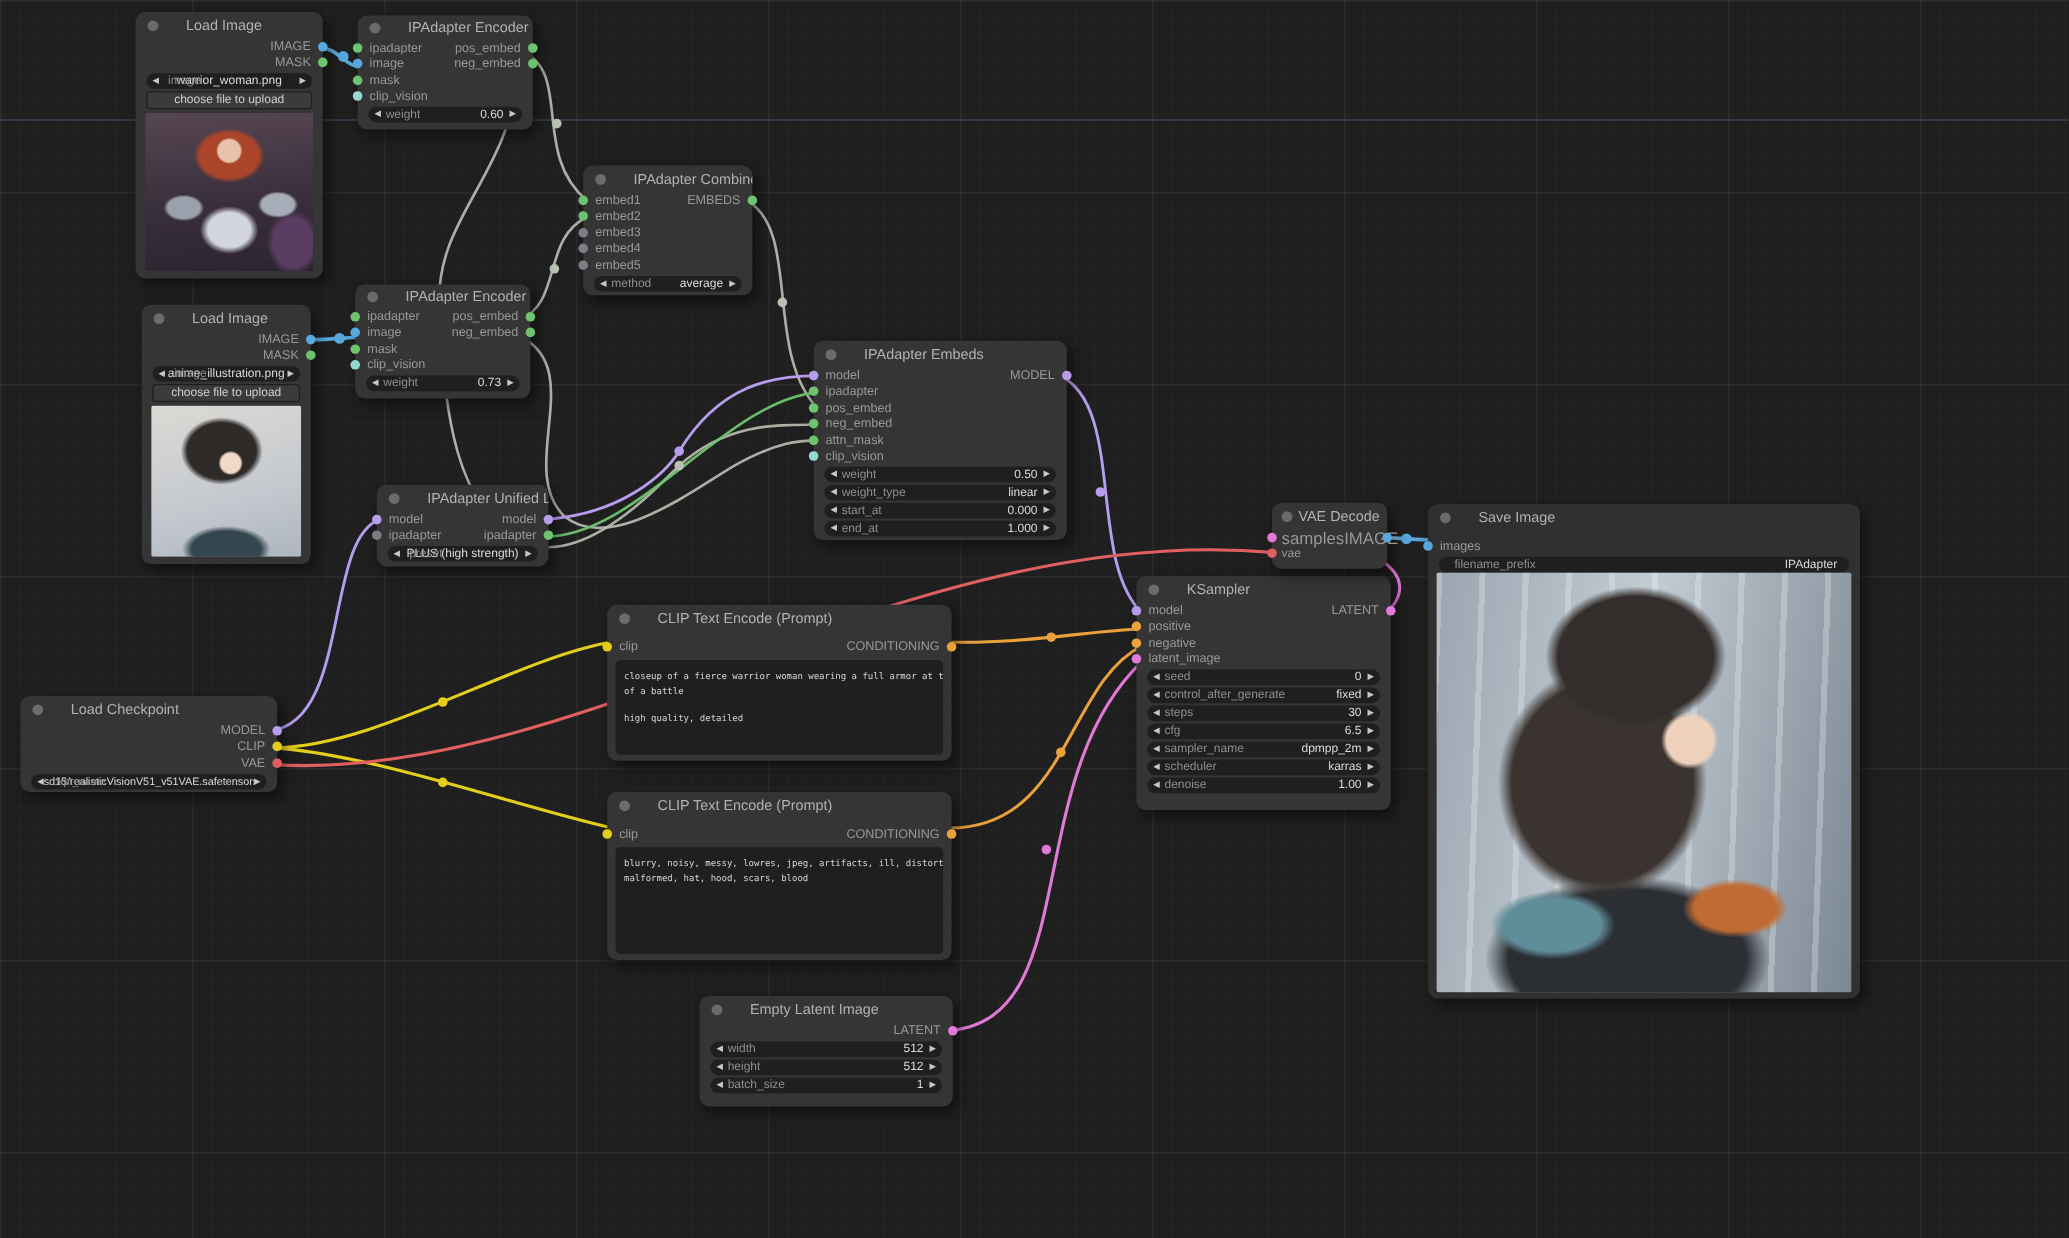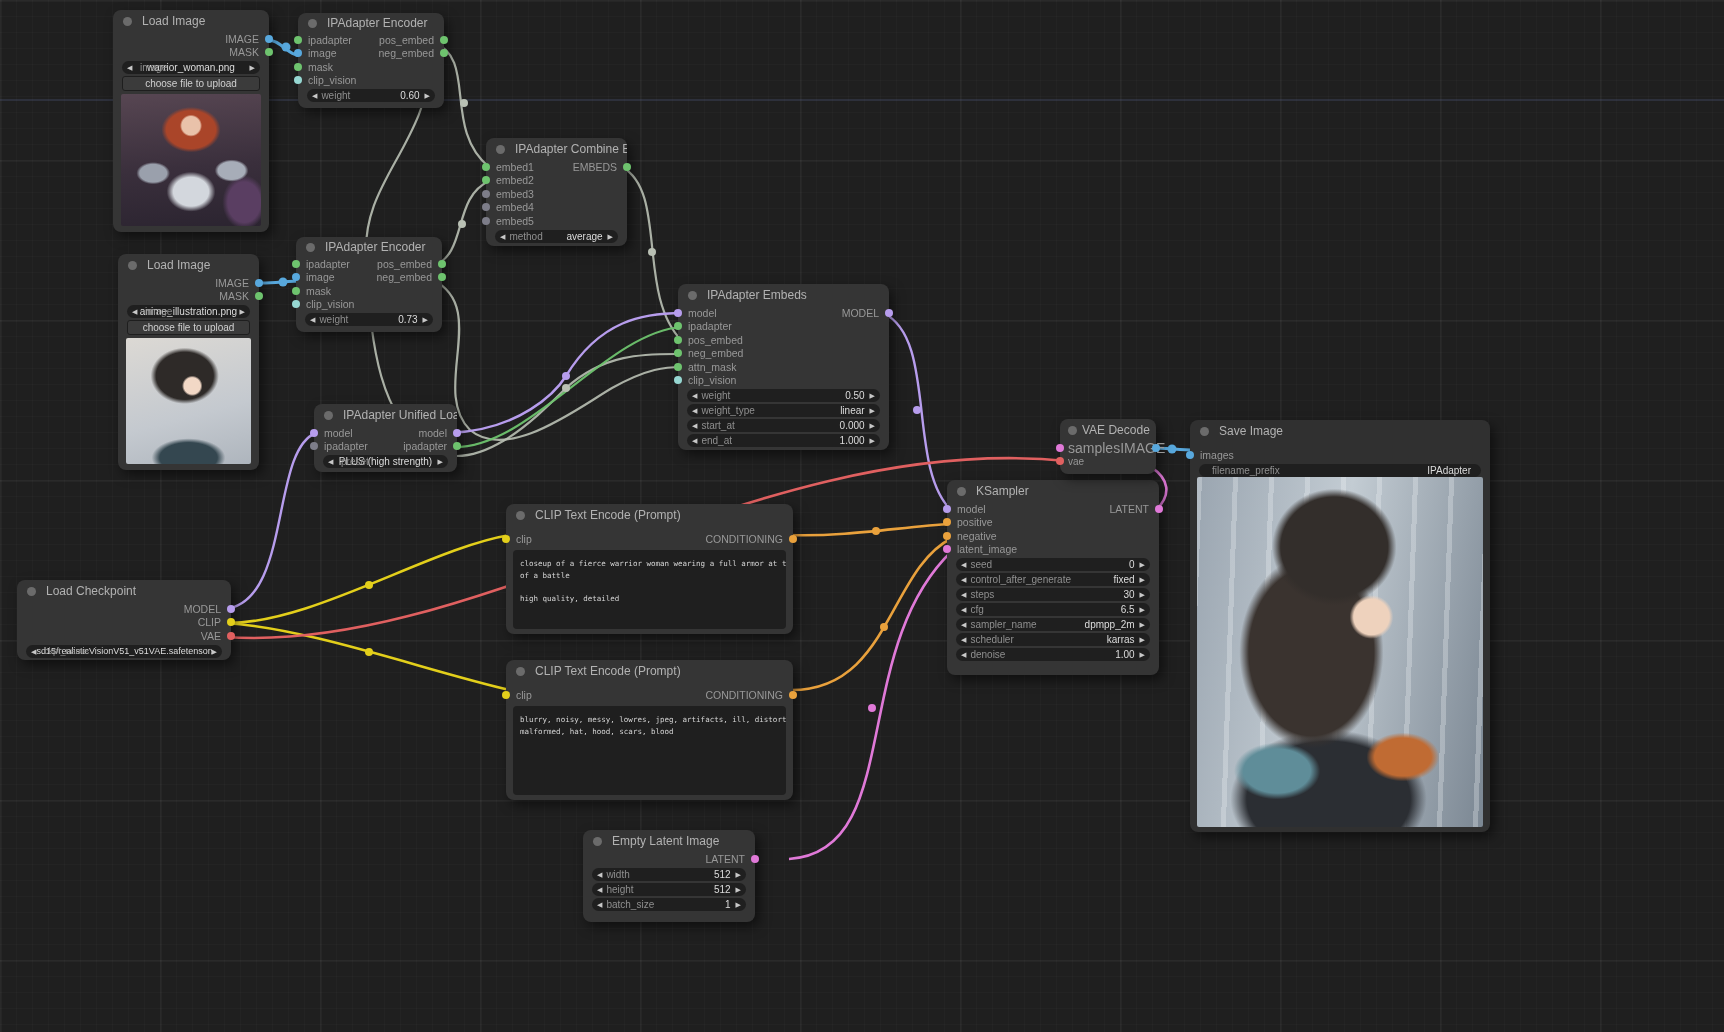--- a/index.html
+++ b/index.html
@@ -12,21 +12,21 @@
       linear-gradient(rgba(255,255,255,.03) 2px, transparent 2px),
       linear-gradient(90deg, rgba(255,255,255,.03) 2px, transparent 2px);
     background-size:16px 16px,16px 16px,160px 160px,160px 160px;
     font-family:"Liberation Sans", sans-serif;
   }
   #wires{position:absolute;left:0;top:0;z-index:1;}
   .node{
     position:absolute;z-index:2;background:#353535;border-radius:8px;
     box-shadow:4px 5px 12px rgba(0,0,0,.5);color:#9a9a9a;
   }
-  .ntitle{height:22px;display:flex;align-items:center;gap:10px;padding:0 10px;
+  .ntitle{height:22px;display:flex;align-items:center;gap:23px;padding:0 10px;
     color:#b2b2b2;font-size:12px;white-space:nowrap;overflow:hidden;border-radius:8px 8px 0 0;}
   .cdot{width:9px;height:9px;border-radius:50%;background:#6b6b6b;flex:0 0 auto;}
   .row{position:relative;height:13.5px;display:flex;align-items:center;
     padding:0 10px;font-size:10.5px;color:#989898;white-space:nowrap;}
   .row .lft{margin-right:auto;}
   .row .rgt{margin-left:auto;}
   .dot{position:absolute;top:50%;width:8px;height:8px;border-radius:50%;
     transform:translateY(-50%);}
   .dot.in{left:-4px;} .dot.out{right:-4px;}
   .d-image{background:#58a8dd;} .d-mask{background:#6ec36e;}
@@ -398,21 +398,21 @@
   <div class="row" style="margin-top:6px;">
         <span class="dot in d-clip"></span>
         <span class="lft">clip</span>
         <span class="rgt">CONDITIONING</span>
         <span class="dot out d-cond"></span>
       </div>
   <div class="prompt" style="top:46px;">blurry, noisy, messy, lowres, jpeg, artifacts, ill, distorted,
 malformed, hat, hood, scars, blood</div>
 </div>
 
-<div class="node" style="left:583px;top:830px;width:172px;height:92px;">
+<div class="node" style="left:583px;top:830px;width:211px;height:92px;">
   <div class="ntitle">
         <span class="cdot"></span>
         <span>Empty Latent Image</span>
       </div>
   <div class="row">
         <span class="rgt">LATENT</span>
         <span class="dot out d-latent"></span>
       </div>
   <div class="widget">
         <span class="arrow">◀</span>
@@ -511,21 +511,21 @@
         <span class="lft">samples</span>
         <span class="rgt">IMAGE</span>
         <span class="dot out d-image"></span>
       </div>
   <div class="row" style="padding:0 8px;font-size:10px;">
         <span class="dot in d-vae"></span>
         <span class="lft">vae</span>
       </div>
 </div>
 
-<div class="node n-save" style="left:1190px;top:420px;width:300px;height:412px;">
+<div class="node n-save" style="left:1190px;top:420px;width:360px;height:412px;">
   <div class="ntitle">
         <span class="cdot"></span>
         <span>Save Image</span>
       </div>
   <div class="row" style="margin-top:6px;">
         <span class="dot in d-image"></span>
         <span class="lft">images</span>
       </div>
   <div class="widget">
     <span class="wlabel" style="margin-left:8px;">filename_prefix</span>

